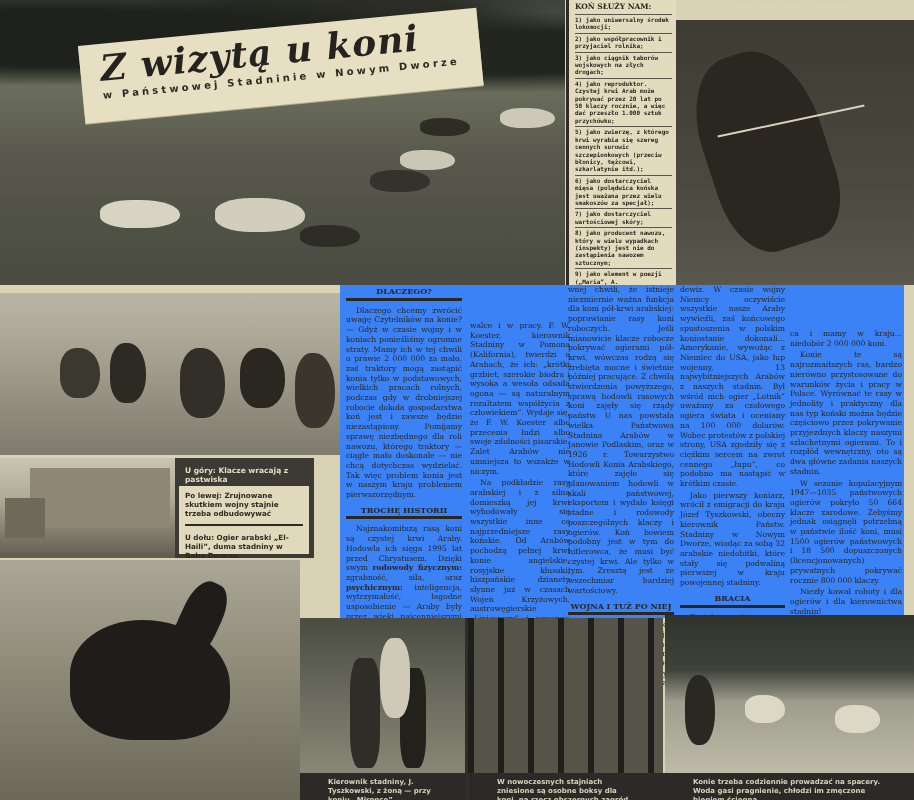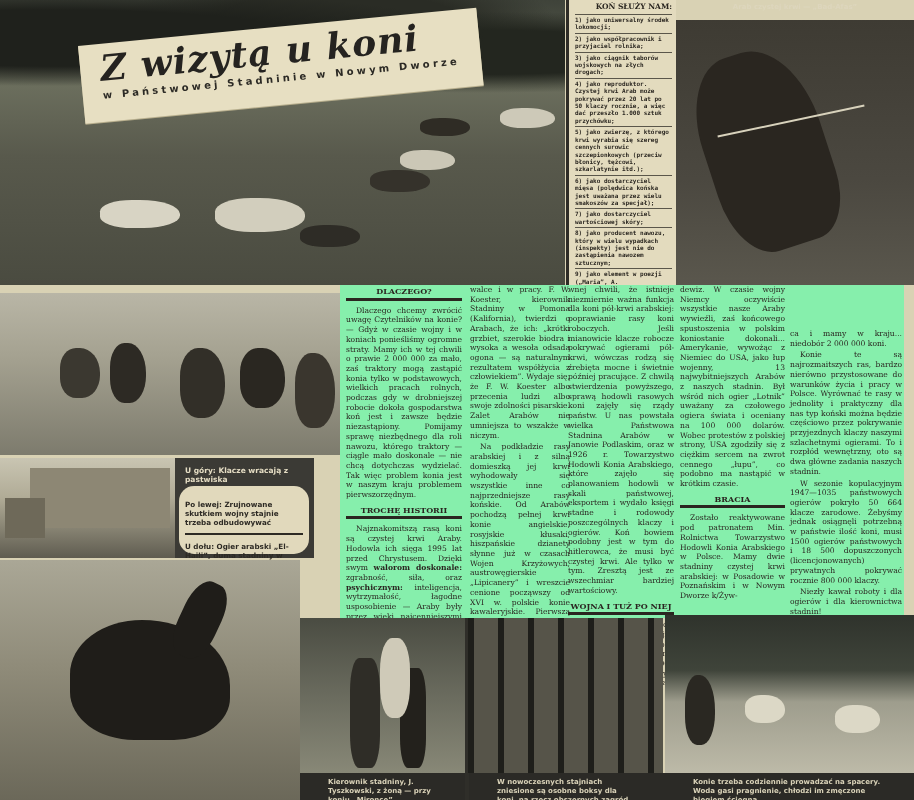--- a/index.html
+++ b/index.html
@@ -33,34 +33,34 @@
     background: linear-gradient(180deg, #3e3b33 0%, #4b4840 60%, #5a574d 100%); }
   .ph-couple { left: 300px; top: 618px; width: 165px; height: 155px;
     background: linear-gradient(180deg, #4a4c42 0%, #6a6b5e 50%, #888877 100%); }
   .ph-stable { left: 468px; top: 618px; width: 195px; height: 155px;
     background: repeating-linear-gradient(90deg, #1e1e1a 0 6px, #565449 6px 30px), #3c3b34; }
   .ph-walk { left: 665px; top: 615px; width: 249px; height: 158px;
     background: linear-gradient(180deg, #2f332c 0%, #3f443a 35%, #9e9d8d 55%, #bdbaa8 100%); }
 
   .caption-box { position:absolute; left:175px; top:458px; width:139px; height:100px; background:#3b3a35; }
   .cap-top { position:absolute; left:10px; top:8px; font-family:"DejaVu Sans", sans-serif; font-size:7.5px; font-weight:bold; color:#e5ddc4; }
-  .cap-panel { position:absolute; left:4px; top:28px; width:130px; height:68px; background:#e1d9bc; padding:14px 6px;border-radius:15px; }
+  .cap-panel { position:absolute; left:4px; top:28px; width:130px; height:68px; background:#e1d9bc; padding:5px 6px; }
   .cap-panel p { font-family:"DejaVu Sans", sans-serif; font-size:7.2px; font-weight:bold; color:#2d2a24; line-height:9px; }
   .cap-panel hr { border:0; border-top:2px solid #2d2a24; margin:6px 0 7px; }
 
   .bottom-cap { position:absolute; top:773px; height:33px; background:#2b2a26;
     font-family:"DejaVu Sans", sans-serif; font-size:7px; font-weight:bold; color:#d9d2b8; line-height:9px; padding:5px 28px; }
 
   .sidebar { position:absolute; left:566px; top:0; width:110px; height:285px; background:#e3dbbe;
     border-left:3px solid #2e2c27; padding:2px 4px 0 6px; }
-  .sidebar h4 { font-family:"DejaVu Serif", serif; font-size:7.5px; text-align:right; font-weight:bold; margin-bottom:3px; }
+  .sidebar h4 { font-family:"DejaVu Serif", serif; font-size:7.5px; text-align:left; font-weight:bold; margin-bottom:3px; }
   .sidebar li { list-style:none; font-family:"DejaVu Sans Mono", monospace; font-size:6px; line-height:7.4px; font-weight:bold; padding:1px 0 2px; border-top:1px solid #5a564a; }
   .badafas-cap { position:absolute; left:676px; top:3px; width:238px; text-align:center; font-family:"DejaVu Sans", sans-serif; font-size:7px; font-weight:bold; color:#ddd6bd; }
 
-  .article { position:absolute; top:285px; height:333px; background:#86efac; }
+  .article { position:absolute; top:285px; height:333px; background:#3b82f6; }
   .col { position:absolute; top:0; font-size:7.6px; line-height:9.7px; text-align:justify; color:#2a2620; }
   .col p { text-indent: 10px; margin-bottom: 2px; }
   .col p.noindent { text-indent:0; }
   .col .sec { font-family:"DejaVu Serif", serif; font-weight:bold; font-size:8px; text-align:center; margin:6px 0 1px; }
   .col .bar { height:3px; background:#2a2620; margin-bottom:5px; }
   .col b { font-weight:bold; }
   .signature { font-family:"DejaVu Sans Mono", monospace; font-weight:bold; font-size:8px; letter-spacing:3px; text-align:center; margin-top:2px; }
   .spine { position:absolute; left:464px; top:285px; width:5px; height:515px; background:#2f2e29; }
 </style>
 </head>
@@ -93,21 +93,21 @@
 <div class="photo ph-ruins">
   <div style="position:absolute;left:30px;top:10px;width:140px;height:60px;background:#8d8774;"></div>
   <div style="position:absolute;left:5px;top:40px;width:40px;height:40px;background:#6e6959;"></div>
 </div>
 
 <div class="caption-box">
   <div class="cap-top">U góry: Klacze wracają z pastwiska</div>
   <div class="cap-panel">
     <p>Po lewej: Zrujnowane skutkiem wojny stajnie trzeba odbudowywać</p>
     <hr>
-    <p>U dołu: Ogier arabski „El-Haili”, duma stadniny w Maria Dworze</p>
+    <p>U dołu: Ogier arabski „El-Haili”, duma stadniny w Baba Dworze</p>
   </div>
 </div>
 
 <div class="photo ph-elhaili">
   <div class="horse-shape" style="left:70px;top:60px;width:160px;height:120px;background:#1f1d19;border-radius:45% 55% 35% 40%;"></div>
   <div style="position:absolute;left:180px;top:20px;width:40px;height:80px;background:#1f1d19;border-radius:40%;transform:rotate(25deg);"></div>
 </div>
 
 <div class="spine"></div>
 
@@ -134,40 +134,41 @@
 </div>
 <div class="badafas-cap">Arab czystej krwi — „Bad-Afas”</div>
 
 <div class="article" style="left:340px;width:564px;">
   <div class="col" style="left:6px;width:116px;">
     <div class="sec" style="margin-top:2px;">DLACZEGO?</div>
     <div class="bar"></div>
     <p>Dlaczego chcemy zwrócić uwagę Czytelników na konie? — Gdyż w czasie wojny i w koniach ponieśliśmy ogromne straty. Mamy ich w tej chwili o prawie 2 000 000 za mało, zaś traktory mogą zastąpić konia tylko w podstawowych, wielkich pracach rolnych, podczas gdy w drobniejszej robocie dokoła gospodarstwa koń jest i zawsze będzie niezastąpiony. Pomijamy sprawę niezbędnego dla roli nawozu, którego traktory — ciągle mało doskonale — nie chcą dotychczas wydzielać. Tak więc problem konia jest w naszym kraju problemem pierwszorzędnym.</p>
     <div class="sec">TROCHĘ HISTORII</div>
     <div class="bar"></div>
-    <p><span>Najznakomitszą rasą koni są czystej krwi Araby. Hodowla ich sięga 1995 lat przed Chrystusem. Dzięki swym </span><b>walorom doskonale:</b><span> zgrabność, siła, oraz </span><b>psychicznym:</b><span> inteligencja, wytrzymałość, łagodne usposobienie — Araby były przez wieki najcenniejszymi towarzyszami człowieka w</span></p>
+    <p><span>Najznakomitszą rasą koni są czystej krwi Araby. Hodowla ich sięga 1995 lat przed Chrystusem. Dzięki swym </span><b>rodowody fizycznym:</b><span> zgrabność, siła, oraz </span><b>psychicznym:</b><span> inteligencja, wytrzymałość, łagodne usposobienie — Araby były przez wieki najcenniejszymi towarzyszami człowieka w</span></p>
   </div>
 
-  <div class="col" style="left:130px;width:100px;">
+  <div class="col" style="left:130px;width:100px;margin-top:36px;">
     <p class="noindent">walce i w pracy. F. W. Koester, kierownik Stadniny w Pomona (Kalifornia), twierdzi o Arabach, że ich: „krótki grzbiet, szerokie biodra i wysoka a wesoła odsada ogona — są naturalnym rezultatem współżycia z człowiekiem”. Wydaje się, że F. W. Koester albo przecenia ludzi albo swoje zdolności pisarskie. Zalet Arabów nie umniejsza to wszakże w niczym.</p>
     <p>Na podkładzie rasy arabskiej i z silną domieszką jej krwi wyhodowały się wszystkie inne co najprzedniejsze rasy końskie. Od Arabów pochodzą pełnej krwi konie angielskie, rosyjskie kłusaki, hiszpańskie dzianety słynne już w czasach Wojen Krzyżowych, austrowęgierskie „Lipicanery” i wreszcie cenione począwszy od XVI w. polskie konie kawaleryjskie. Pierwszą wielką stadninę Arabów w Polsce miał król Zygmunt August w Knyszynie. Na Arabach prowadzili swe wojska do bitew co najsłynniejsi wodzowie, m. i. Napoleon.</p>
     <div class="sec">PRZED WOJNĄ</div>
     <div class="bar"></div>
     <p>Specjaliści od spraw końskich zorientowali się w pe-</p>
   </div>
 
   <div class="col" style="left:228px;width:106px;">
     <p class="noindent">wnej chwili, że istnieje niezmiernie ważna funkcja dla koni pół-krwi arabskiej: poprawianie rasy koni roboczych. Jeśli mianowicie klacze robocze pokrywać ogierami pół-krwi, wówczas rodzą się źrebięta mocne i świetnie później pracujące. Z chwilą stwierdzenia powyższego, sprawą hodowli rasowych koni zajęły się rządy państw. U nas powstała wielka Państwowa Stadnina Arabów w Janowie Podlaskim, oraz w 1926 r. Towarzystwo Hodowli Konia Arabskiego, które zajęło się planowaniem hodowli w skali państwowej, eksportem i wydało księgi stadne i rodowody poszczególnych klaczy i ogierów. Koń bowiem podobny jest w tym do hitlerowca, że musi być czystej krwi. Ale tylko w tym. Zresztą jest ze wszechmiar bardziej wartościowy.</p>
     <div class="sec">WOJNA I TUŻ PO NIEJ</div>
     <div class="bar"></div>
     <p>Polska hodowla Arabów oceniana była przed wojną jako pierwsza w Europie. Za eksportowane konie otrzymywaliśmy po 5000 dol. za sztukę. Konie były jedną więcej dla kraju fabryką</p>
   </div>
 
   <div class="col" style="left:340px;width:105px;">
     <p class="noindent">dewiz. W czasie wojny Niemcy oczywiście wszystkie nasze Araby wywieźli, zaś końcowego spustoszenia w polskim koniostanie dokonali... Amerykanie, wywożąc z Niemiec do USA, jako łup wojenny, 13 najwybitniejszych Arabów z naszych stadnin. Był wśród nich ogier „Lotnik” uważany za czołowego ogiera świata i oceniany na 100 000 dolarów. Wobec protestów z polskiej strony, USA zgodziły się z ciężkim sercem na zwrot cennego „łupu”, co podobno ma nastąpić w krótkim czasie.</p>
+    <p>Jako pierwszy koniarz, wrócił z emigracji do kraju Józef Tyszkowski, obecny kierownik Państw. Stadniny w Nowym Dworze, wiodąc za sobą 32 arabskie niedobitki, które stały się podwaliną pierwszej w kraju powojennej stadniny.</p>
     <div class="sec">BRACIA</div>
     <div class="bar"></div>
     <p>Zostało reaktywowane pod patronatem Min. Rolnictwa Towarzystwo Hodowli Konia Arabskiego w Polsce. Mamy dwie stadniny czystej krwi arabskiej: w Posadowie w Poznańskim i w Nowym Dworze k/Żyw-</p>
   </div>
 
   <div class="col" style="left:450px;width:112px;margin-top:44px;">
     <p class="noindent">ca i mamy w kraju... niedobór 2 000 000 koni.</p>
     <p>Konie te są najrozmaitszych ras, bardzo nierówno przystosowane do warunków życia i pracy w Polsce. Wyrównać te rasy w jednolity i praktyczny dla nas typ koński można będzie częściowo przez pokrywanie przyjezdnych klaczy naszymi szlachetnymi ogierami. To i rozpłód wewnętrzny, oto są dwa główne zadania naszych stadnin.</p>
     <p>W sezonie kopulacyjnym 1947—1035 państwowych ogierów pokryło 50 664 klacze zarodowe. Żebyśmy jednak osiągnęli potrzebną w państwie ilość koni, musi 1500 ogierów państwowych i 18 500 dopuszczonych (licencjonowanych) prywatnych pokrywać rocznie 800 000 klaczy.</p>
     <p>Niezły kawał roboty i dla ogierów i dla kierownictwa stadnin!</p>

